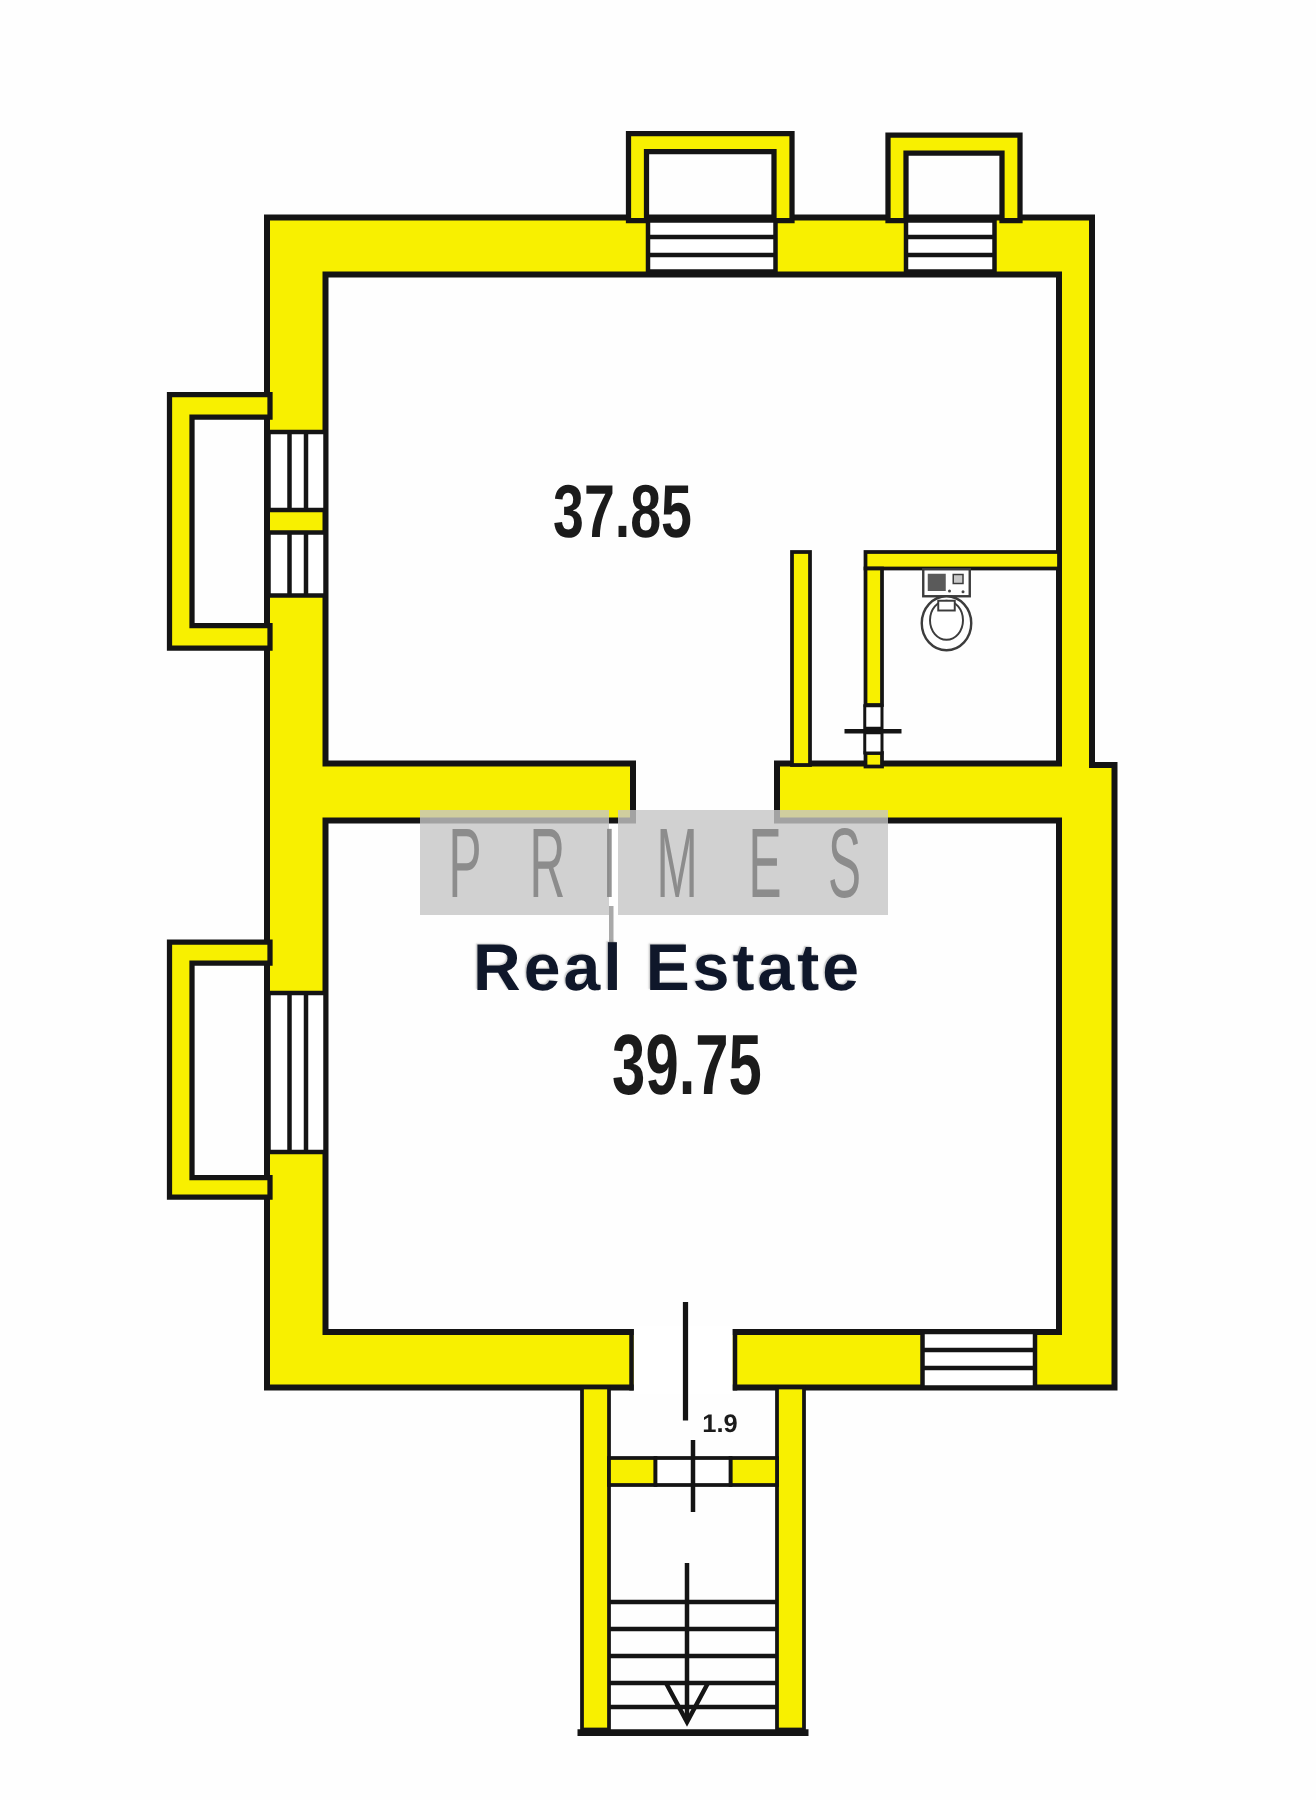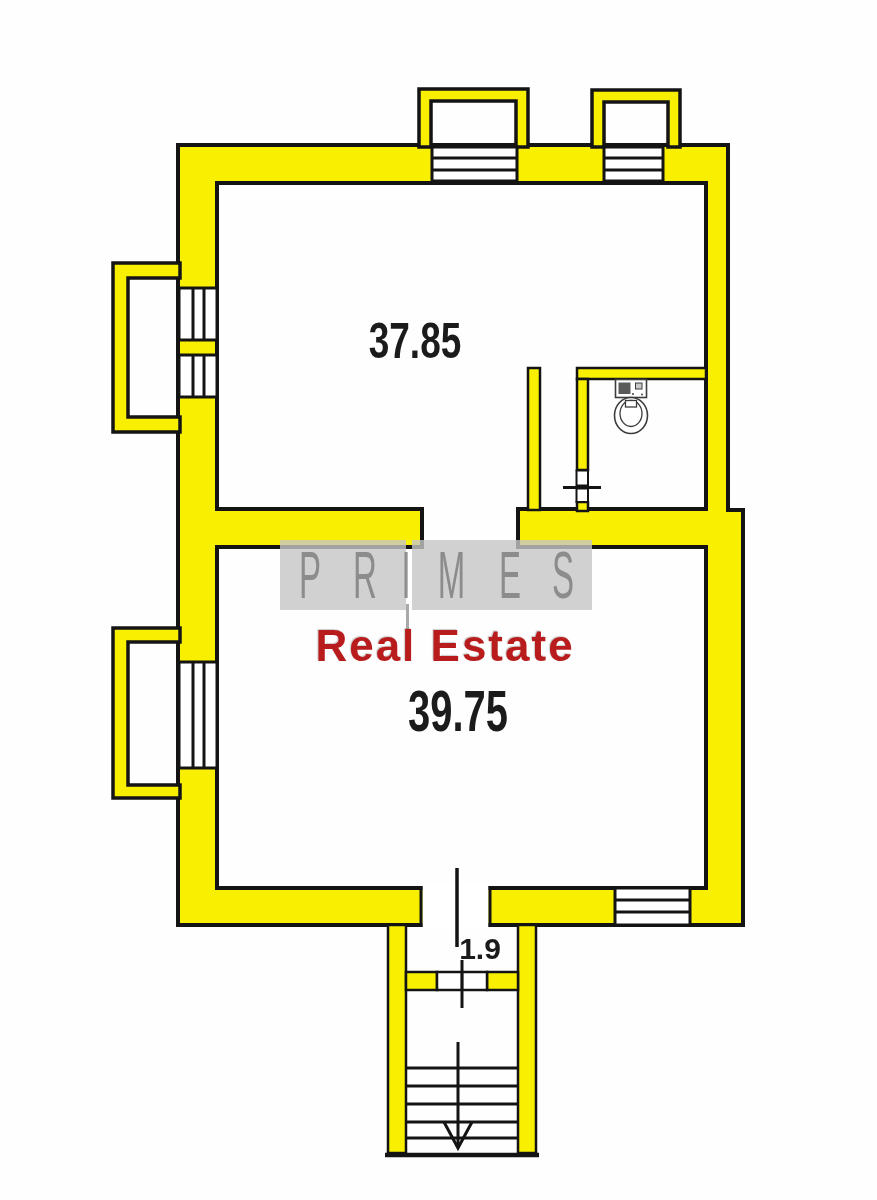--- a/index.html
+++ b/index.html
@@ -17,21 +17,21 @@
   .wm-brand {
     position:absolute; left:288px; top:541px; width:297px; height:68px;
     display:flex; justify-content:space-between; align-items:center;
     font-size:66px; color:rgba(128,128,128,0.85); font-weight:400;
   }
   .wm-brand span { display:inline-block; transform:scaleX(0.5); }
   .wm-line { position:absolute; left:406px; top:604px; width:3px; height:50px; background:rgba(160,160,160,0.9); }
   .wm-subtitle {
     position:absolute; left:445px; top:646px; transform:translate(-50%,-50%);
     font-size:44px; letter-spacing:2px; font-weight:700; white-space:nowrap;
-    color:#b91c1c;
+    color:#0f172a;
     text-shadow:1px 1px 0 rgba(255,255,255,0.85), -1px -1px 1px rgba(110,110,110,0.35);
   }
 </style>
 </head>
 <body>
 
 <div class="stage">
 
   <svg width="877" height="1200" viewBox="0 0 877 1200">
 
@@ -139,15 +139,15 @@
     <span>I</span>
     <span>M</span>
     <span>E</span>
     <span>S</span>
   </div>
   <div class="wm-line"></div>
   <div class="wm-subtitle">Real Estate</div>
 
   <div class="area-label" style="left:415px; top:341px; font-size:50px; --sx:0.74;">37.85</div>
   <div class="area-label" style="left:458px; top:711px; font-size:57px; --sx:0.70;">39.75</div>
-  <div class="area-label" style="left:480px; top:949px; font-size:30px; --sx:1;">1.9</div>
+  <div class="area-label" style="left:480px; top:949px; font-size:17px; --sx:1;">1.9</div>
 
 </div>
 
 </body></html>

